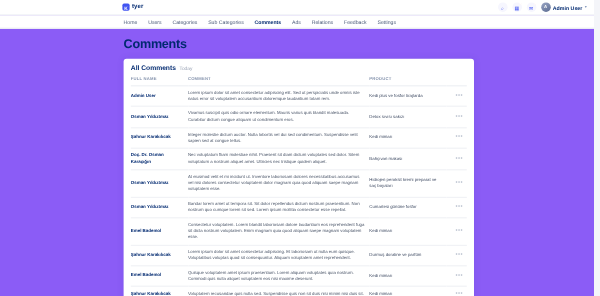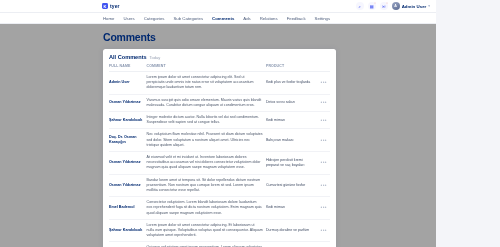--- a/index.html
+++ b/index.html
@@ -2,21 +2,21 @@
 <html><head>
 <meta charset="utf-8">
 <style>
   * { box-sizing: border-box; margin: 0; padding: 0; }
   html, body {
     width: 500px; height: 247px;
     font-family: "Liberation Sans", sans-serif;
     background: #f4f5f9;
     overflow: hidden;
   }
-  .page { width: 436px; height: 247px; position: relative; background: #a3a3a3; }
+  .page { width: 495px; height: 247px; position: relative; background: #8b5cf6; }
 
   
   .topbar {
     height: 13px; background: #ffffff;
     display: flex; align-items: center;
     padding: 0 6px 0 0;
     border-bottom: 1px solid #eceef3;
   }
   .brand { display: flex; align-items: center; gap: 2px; margin-left: 102px; }
   .brand-mark {

